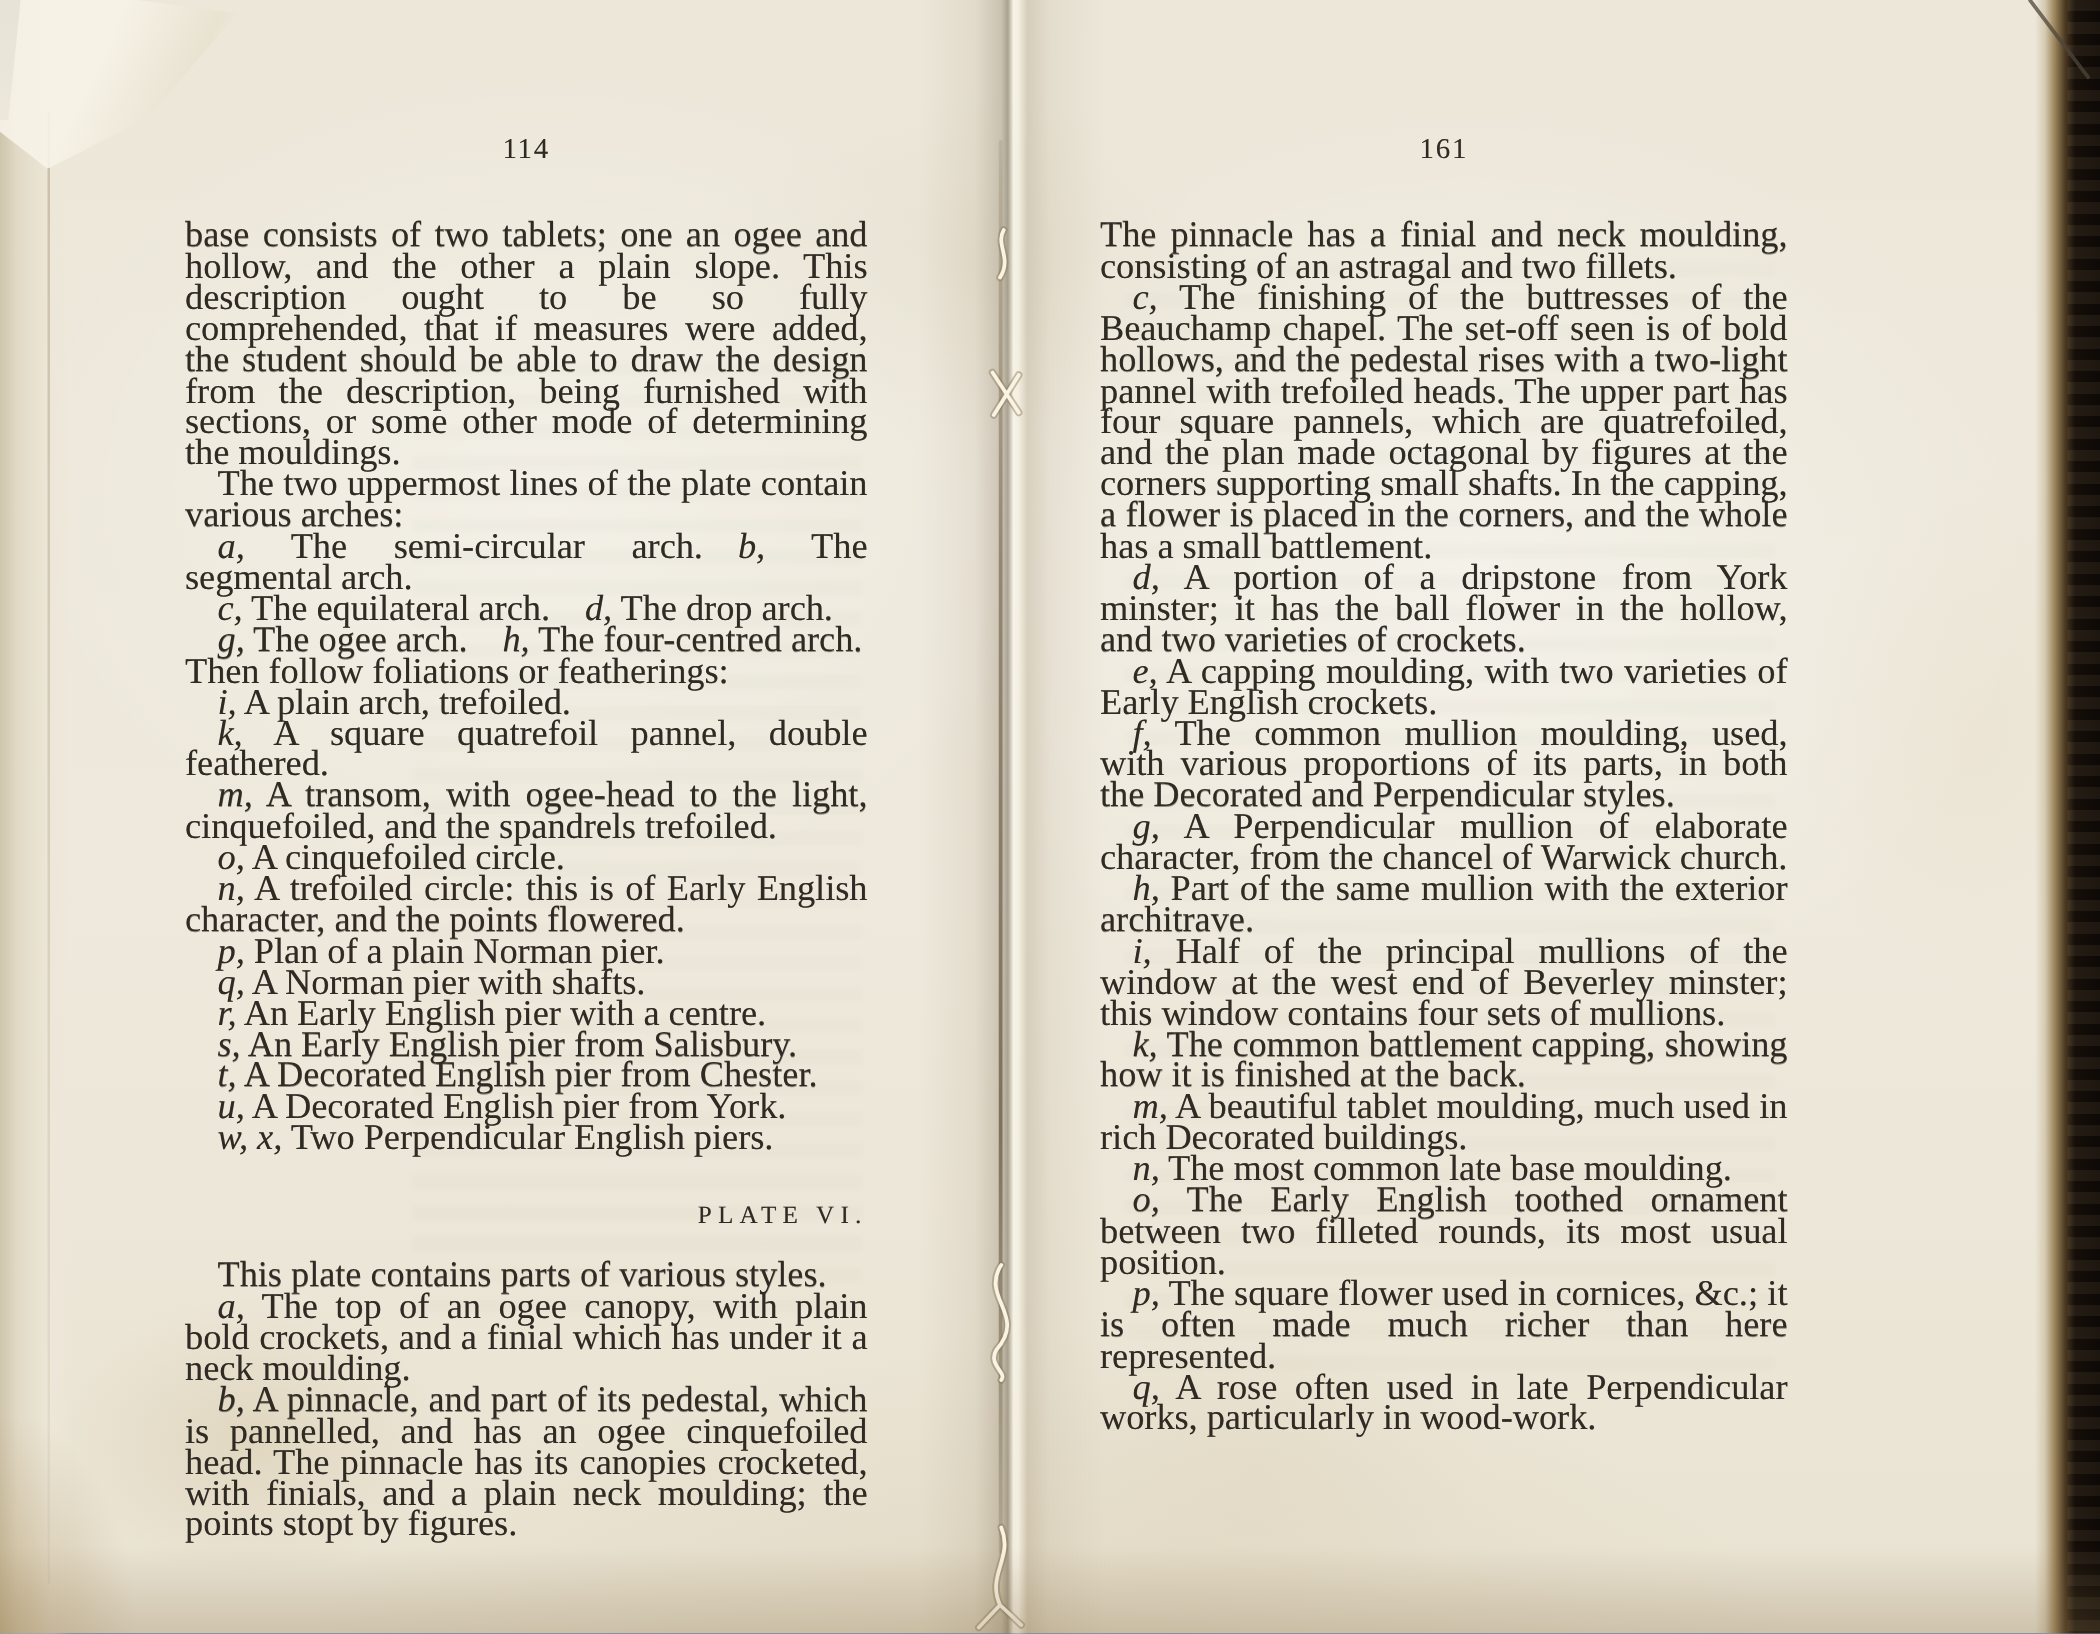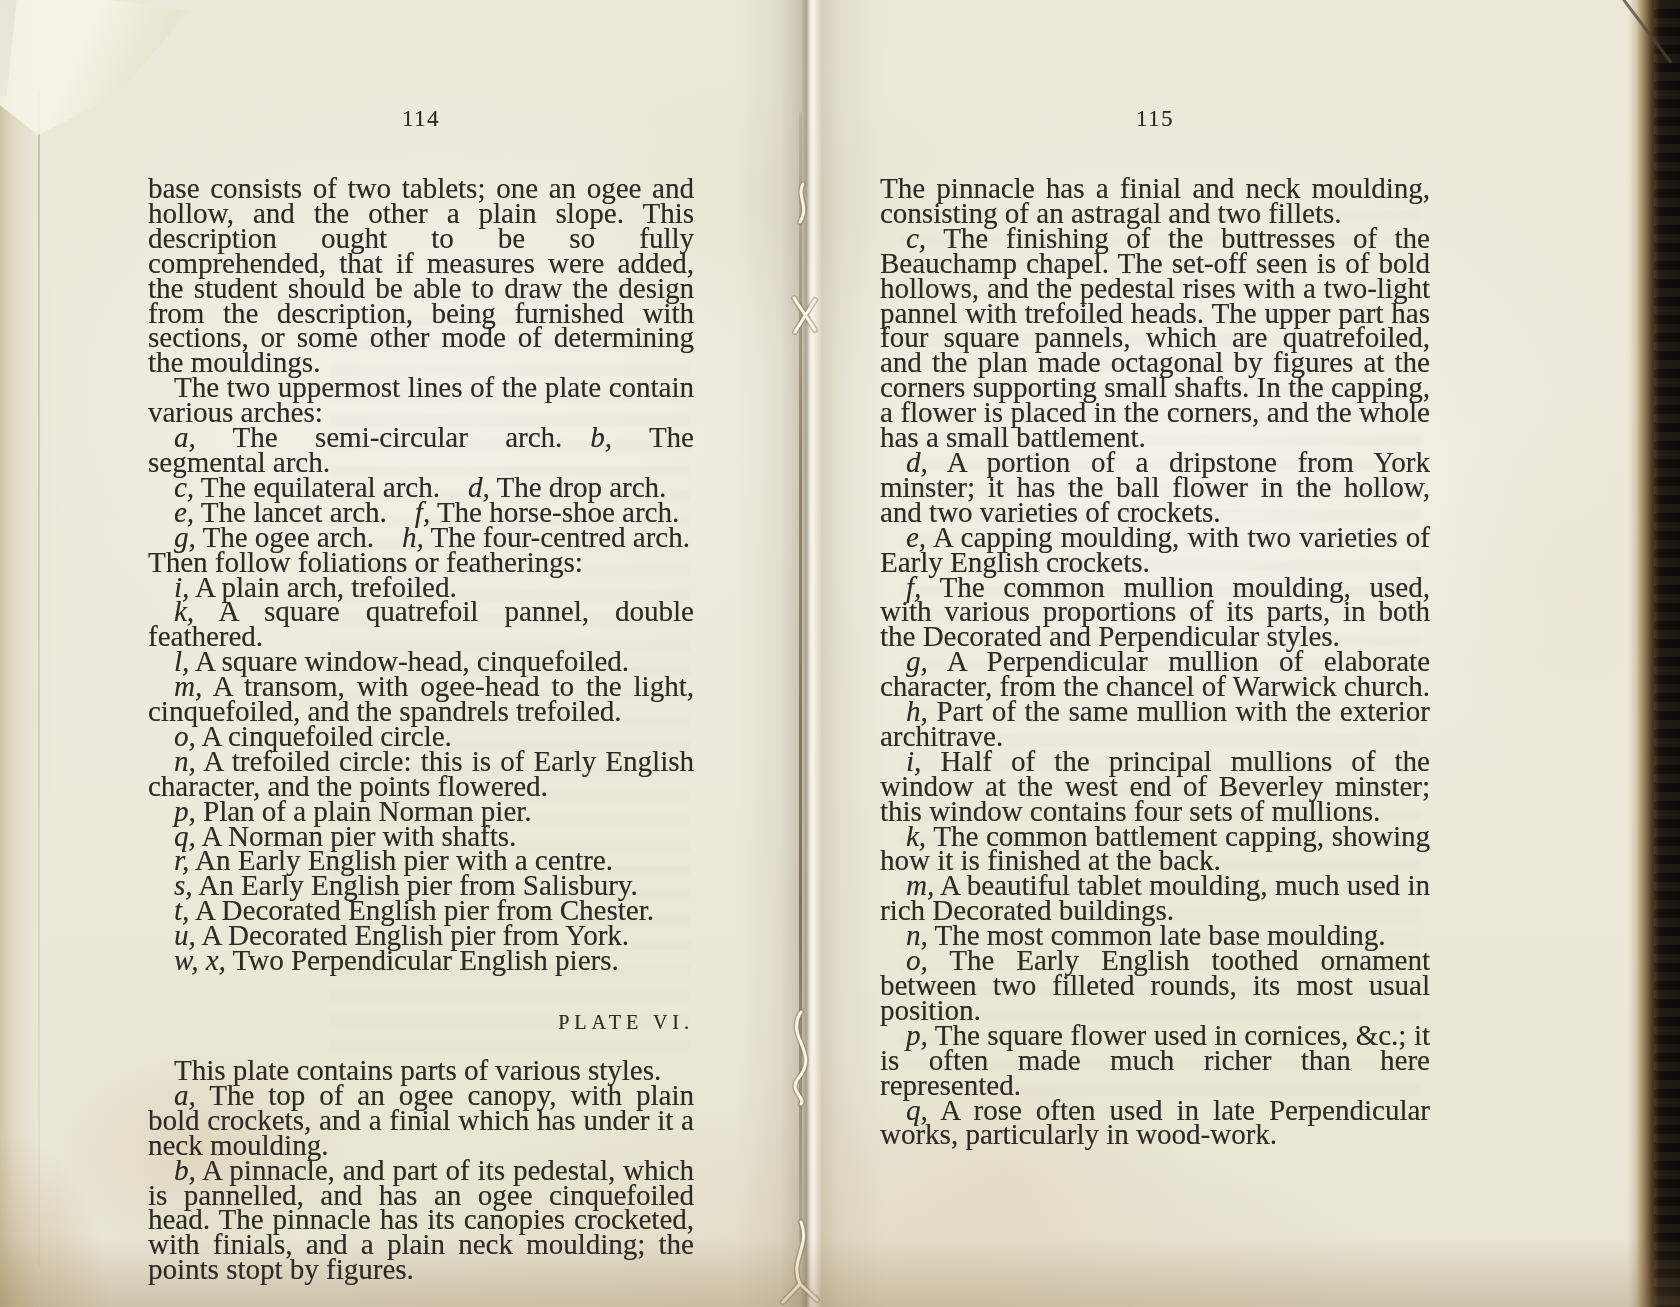--- a/index.html
+++ b/index.html
@@ -108,47 +108,45 @@
   <div class="bottom-left"></div>
   <div class="hair"></div>
 
   <div class="page page-left">
     <div class="pagenum">114</div>
     <p class="cont">base consists of two tablets; one an ogee and hollow, and the other a plain slope. This description ought to be so fully comprehended, that if measures were added, the student should be able to draw the design from the description, being furnished with sections, or some other mode of determining the mouldings.</p>
     <p class="ind">The two uppermost lines of the plate contain various arches:</p>
 
     <p class="item archline"><span class="lbl">a,</span> <span class="txt">The semi-circular arch.</span><span class="gap"></span><span class="lbl">b,</span> <span class="txt">The segmental arch.</span></p>
     <p class="item archline"><span class="lbl">c,</span> <span class="txt">The equilateral arch.</span><span class="gap"></span><span class="lbl">d,</span> <span class="txt">The drop arch.</span></p>
-    <p class="item archline"><span class="lbl">e,</span> <span class="txt">The lancet arch.</span><span class="gap"></span><span class="lbl">f,</span> <span class="txt">The horse-shoe arch.</span></p>
     <p class="item archline"><span class="lbl">g,</span> <span class="txt">The ogee arch.</span><span class="gap"></span><span class="lbl">h,</span> <span class="txt">The four-centred arch.</span></p>
 
     <p class="flush">Then follow foliations or featherings:</p>
 
     <p class="item"><span class="lbl">i,</span> <span class="txt">A plain arch, trefoiled.</span></p>
     <p class="item"><span class="lbl">k,</span> <span class="txt">A square quatrefoil pannel, double feathered.</span></p>
-    <p class="item"><span class="lbl">l,</span> <span class="txt">A square window-head, cinquefoiled.</span></p>
     <p class="item"><span class="lbl">m,</span> <span class="txt">A transom, with ogee-head to the light, cinquefoiled, and the spandrels trefoiled.</span></p>
     <p class="item"><span class="lbl">o,</span> <span class="txt">A cinquefoiled circle.</span></p>
     <p class="item"><span class="lbl">n,</span> <span class="txt">A trefoiled circle: this is of Early English character, and the points flowered.</span></p>
     <p class="item"><span class="lbl">p,</span> <span class="txt">Plan of a plain Norman pier.</span></p>
     <p class="item"><span class="lbl">q,</span> <span class="txt">A Norman pier with shafts.</span></p>
     <p class="item"><span class="lbl">r,</span> <span class="txt">An Early English pier with a centre.</span></p>
     <p class="item"><span class="lbl">s,</span> <span class="txt">An Early English pier from Salisbury.</span></p>
     <p class="item"><span class="lbl">t,</span> <span class="txt">A Decorated English pier from Chester.</span></p>
     <p class="item"><span class="lbl">u,</span> <span class="txt">A Decorated English pier from York.</span></p>
     <p class="item"><span class="lbl">w, x,</span> <span class="txt">Two Perpendicular English piers.</span></p>
 
     <div class="plate-heading">PLATE VI.</div>
     <p class="ind">This plate contains parts of various styles.</p>
     <p class="item"><span class="lbl">a,</span> <span class="txt">The top of an ogee canopy, with plain bold crockets, and a finial which has under it a neck moulding.</span></p>
     <p class="item"><span class="lbl">b,</span> <span class="txt">A pinnacle, and part of its pedestal, which is pannelled, and has an ogee cinquefoiled head. The pinnacle has its canopies crocketed, with finials, and a plain neck moulding; the points stopt by figures.</span></p>
   </div>
 
   <div class="page page-right">
-    <div class="pagenum">115</div>
+    <div class="pagenum">161</div>
     <p class="cont">The pinnacle has a finial and neck moulding, consisting of an astragal and two fillets.</p>
     <p class="item"><span class="lbl">c,</span> <span class="txt">The finishing of the buttresses of the Beauchamp chapel. The set-off seen is of bold hollows, and the pedestal rises with a two-light pannel with trefoiled heads. The upper part has four square pannels, which are quatrefoiled, and the plan made octagonal by figures at the corners supporting small shafts. In the capping, a flower is placed in the corners, and the whole has a small battlement.</span></p>
     <p class="item"><span class="lbl">d,</span> <span class="txt">A portion of a dripstone from York minster; it has the ball flower in the hollow, and two varieties of crockets.</span></p>
     <p class="item"><span class="lbl">e,</span> <span class="txt">A capping moulding, with two varieties of Early English crockets.</span></p>
     <p class="item"><span class="lbl">f,</span> <span class="txt">The common mullion moulding, used, with various proportions of its parts, in both the Decorated and Perpendicular styles.</span></p>
     <p class="item"><span class="lbl">g,</span> <span class="txt">A Perpendicular mullion of elaborate character, from the chancel of Warwick church.</span></p>
     <p class="item"><span class="lbl">h,</span> <span class="txt">Part of the same mullion with the exterior architrave.</span></p>
     <p class="item"><span class="lbl">i,</span> <span class="txt">Half of the principal mullions of the window at the west end of Beverley minster; this window contains four sets of mullions.</span></p>
     <p class="item"><span class="lbl">k,</span> <span class="txt">The common battlement capping, showing how it is finished at the back.</span></p>
     <p class="item"><span class="lbl">m,</span> <span class="txt">A beautiful tablet moulding, much used in rich Decorated buildings.</span></p>

